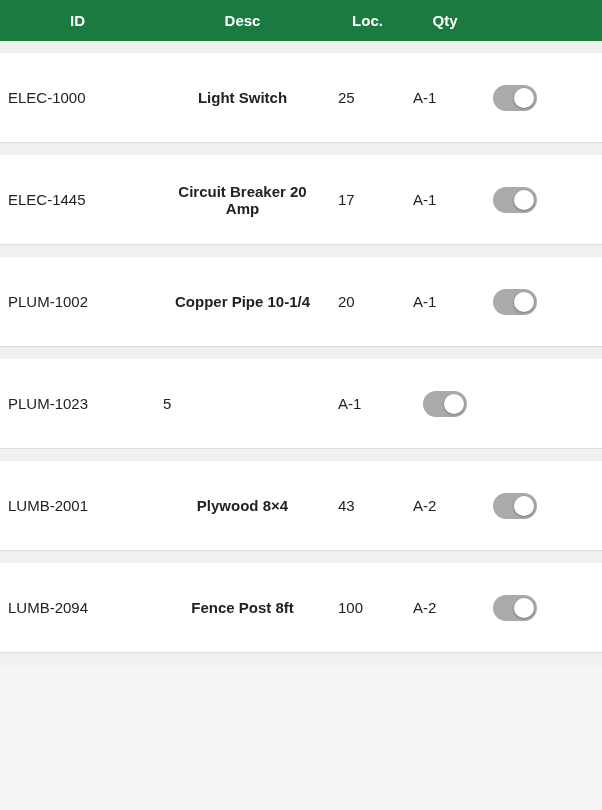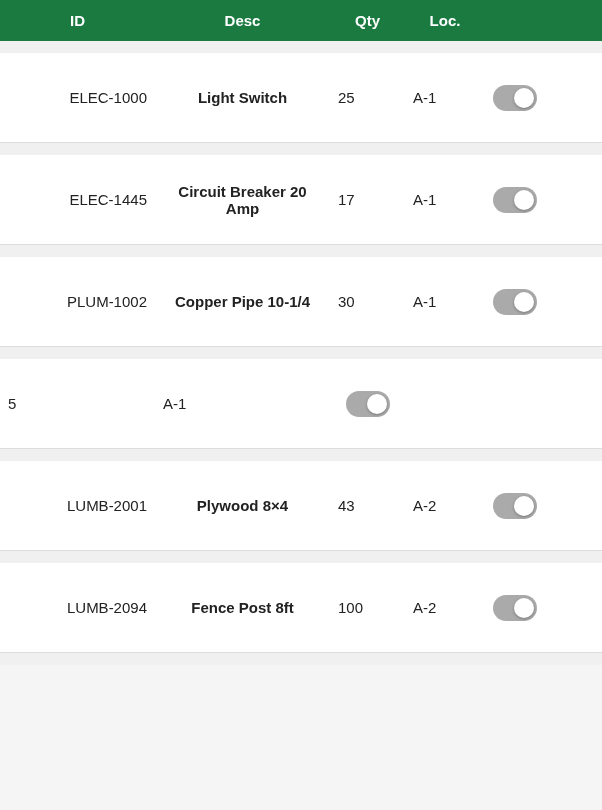--- a/index.html
+++ b/index.html
@@ -47,21 +47,21 @@
       border-top: 1px solid #ddd;
     }
 
     .table-row .cell {
       padding: 16px 8px;
       font-size: 15px;
       color: #222;
     }
 
     .cell-id {
-      text-align: right;
+      text-align: left;
       font-size: 14px;
       color: #333;
     }
 
     .cell-desc {
       text-align: center;
       padding-left: 12px;
       font-weight: bold;
     }
 
@@ -108,22 +108,22 @@
     }
   </style>
 </head>
 <body>
 
 <div class="table-container">
 
   <div class="table-header">
     <div class="col">ID</div>
     <div class="col">Desc</div>
+    <div class="col">Loc.</div>
     <div class="col">Qty</div>
-    <div class="col">Loc.</div>
     <div class="col"></div>
   </div>
 
   <div id="table-body">
       <div class="row-separator"></div>
       <div class="table-row">
     <div class="cell cell-id">ELEC-1000</div>
     <div class="cell cell-desc">Light Switch</div>
     <div class="cell cell-qty">25</div>
     <div class="cell cell-loc">A-1</div>
@@ -138,28 +138,29 @@
     <div class="cell cell-qty">17</div>
     <div class="cell cell-loc">A-1</div>
     <div class="cell cell-toggle">
       <div class="toggle"></div>
     </div>
   </div>
       <div class="row-separator"></div>
       <div class="table-row">
     <div class="cell cell-id">PLUM-1002</div>
     <div class="cell cell-desc">Copper Pipe 10-1/4</div>
-    <div class="cell cell-qty">30</div>
+    <div class="cell cell-qty">20</div>
     <div class="cell cell-loc">A-1</div>
     <div class="cell cell-toggle">
       <div class="toggle"></div>
     </div>
   </div>
       <div class="row-separator"></div>
       <div class="table-row">
+    <div class="cell cell-id">PLUM-1023</div>
     <div class="cell cell-qty">5</div>
     <div class="cell cell-loc">A-1</div>
     <div class="cell cell-toggle">
       <div class="toggle"></div>
     </div>
   </div>
       <div class="row-separator"></div>
       <div class="table-row">
     <div class="cell cell-id">LUMB-2001</div>
     <div class="cell cell-desc">Plywood 8×4</div>

